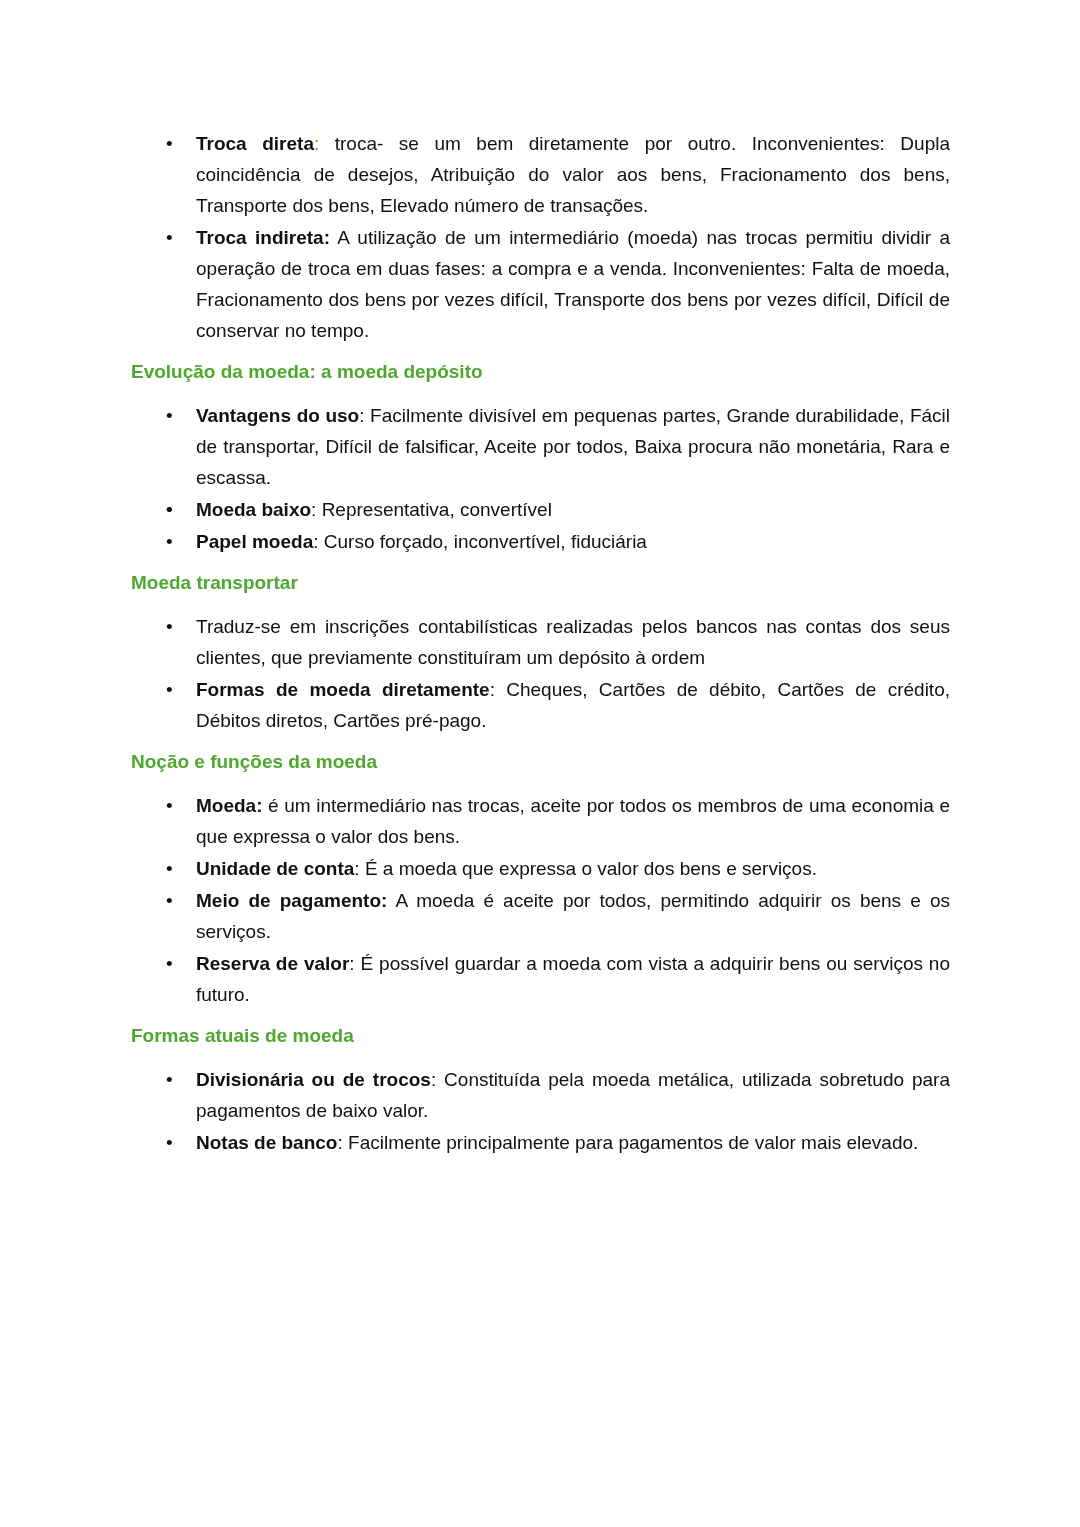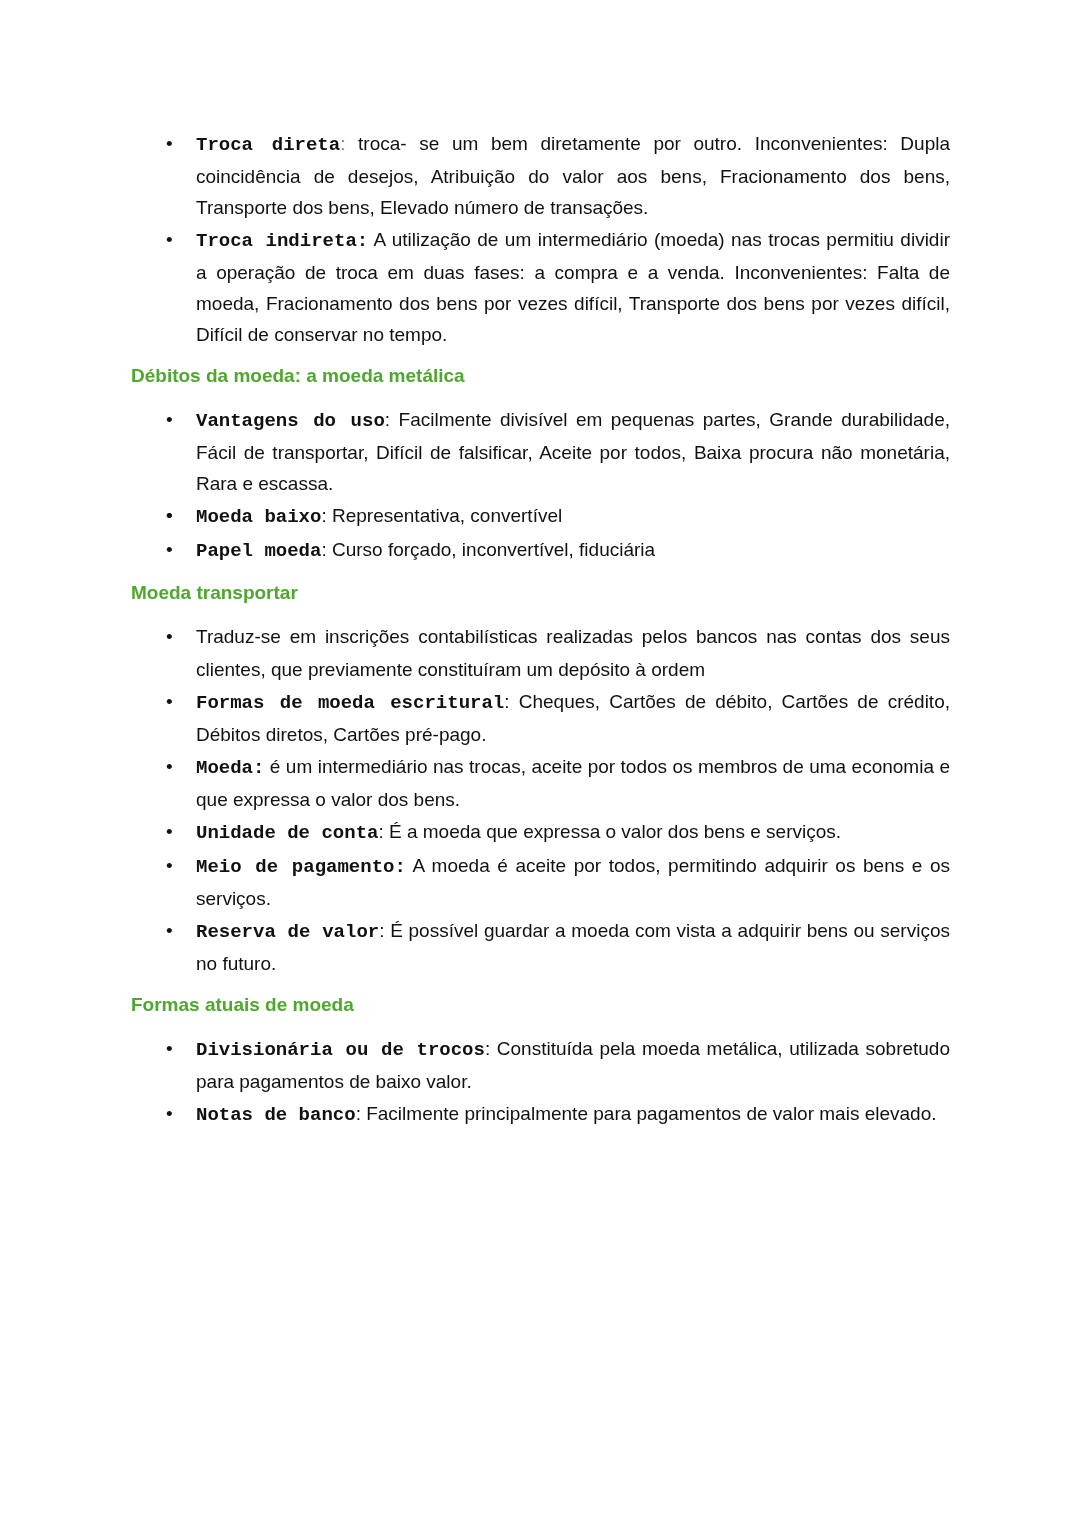--- a/index.html
+++ b/index.html
@@ -5,41 +5,41 @@
   html, body { margin: 0; padding: 0; background: #ffffff; }
   body { width: 1080px; height: 1527px; position: relative; overflow: hidden;
          font-family: "Liberation Sans", sans-serif; color: #111111; }
   .page { position: absolute; left: 131px; top: 128px; width: 819px; }
   .heading { color: #4ea72e; font-weight: bold; font-size: 19px; line-height: 31px;
              margin: 10px 0 13px 0; }
   ul.bullets { list-style: none; margin: 0; padding: 0; }
   ul.bullets li { position: relative; padding-left: 65px; font-size: 19px; line-height: 31px;
                   text-align: justify; margin-bottom: 1px; }
   ul.bullets li .bullet { position: absolute; left: 35px; top: 0; font-size: 19px; }
-  .term { font-weight: bold; font-family: Liberation Mono, monospace; }
+  .term { font-weight: bold; }
   .sep-green { color: #4ea72e; }
   .group { margin-bottom: 4px; }
 </style>
 </head>
 <body>
 
 <div class="page">
 
   <ul class="bullets group">
     <li>
       <span class="bullet">•</span>
       <span class="term">Troca direta</span><span class="sep-green">:</span><span> troca- se um bem diretamente por outro. Inconvenientes: Dupla coincidência de desejos, Atribuição do valor aos bens, Fracionamento dos bens, Transporte dos bens, Elevado número de transações.</span>
     </li>
     <li>
       <span class="bullet">•</span>
       <span class="term">Troca indireta:</span><span> A utilização de um intermediário (moeda) nas trocas permitiu dividir a operação de troca em duas fases: a compra e a venda. Inconvenientes: Falta de moeda, Fracionamento dos bens por vezes difícil, Transporte dos bens por vezes difícil, Difícil de conservar no tempo.</span>
     </li>
   </ul>
 
-  <div class="heading">Débitos da moeda: a moeda metálica</div>
+  <div class="heading">Evolução da moeda: a moeda depósito</div>
   <ul class="bullets group">
     <li>
       <span class="bullet">•</span>
       <span class="term">Vantagens do uso</span><span>: Facilmente divisível em pequenas partes, Grande durabilidade, Fácil de transportar, Difícil de falsificar, Aceite por todos, Baixa procura não monetária, Rara e escassa.</span>
     </li>
     <li>
       <span class="bullet">•</span>
       <span></span>
     </li>
   </ul>
@@ -56,24 +56,25 @@
   </ul>
 
   <div class="heading">Moeda transportar</div>
   <ul class="bullets group">
     <li>
       <span class="bullet">•</span>
       <span class="term"></span><span>Traduz-se em inscrições contabilísticas realizadas pelos bancos nas contas dos seus clientes, que previamente constituíram um depósito à ordem</span>
     </li>
     <li>
       <span class="bullet">•</span>
-      <span class="term">Formas de moeda escritural</span><span>: Cheques, Cartões de débito, Cartões de crédito, Débitos diretos, Cartões pré-pago.</span>
+      <span class="term">Formas de moeda diretamente</span><span>: Cheques, Cartões de débito, Cartões de crédito, Débitos diretos, Cartões pré-pago.</span>
     </li>
   </ul>
 
+  <div class="heading">Noção e funções da moeda</div>
   <ul class="bullets group">
     <li>
       <span class="bullet">•</span>
       <span class="term">Moeda:</span><span> é um intermediário nas trocas, aceite por todos os membros de uma economia e que expressa o valor dos bens.</span>
     </li>
     <li>
       <span class="bullet">•</span>
       <span class="term">Unidade de conta</span><span>: É a moeda que expressa o valor dos bens e serviços.</span>
     </li>
     <li>

